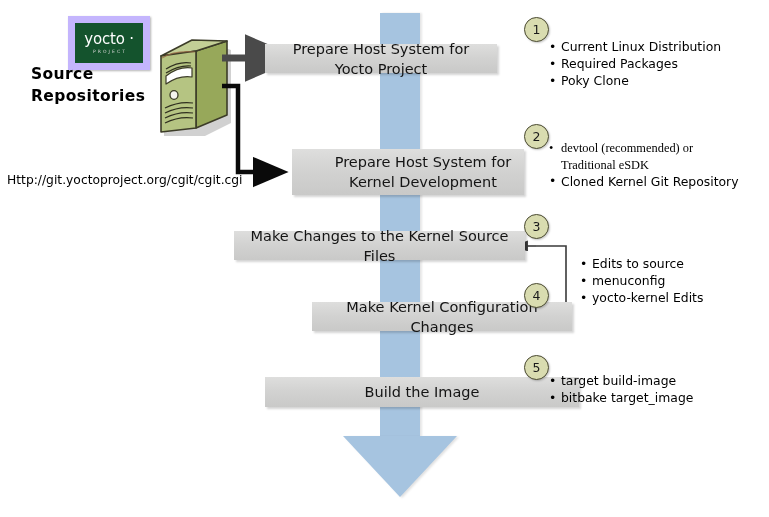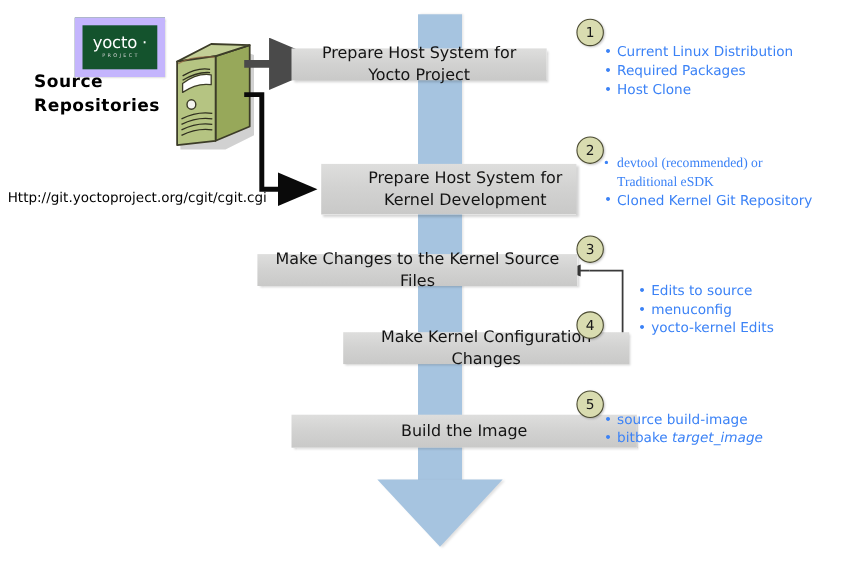--- a/index.html
+++ b/index.html
@@ -136,41 +136,41 @@
     color: #1a1a1a;
     box-sizing: border-box;
     box-shadow: 1px 1px 2px rgba(0,0,0,0.22);
   }
 
   
   .bullets {
     position: absolute;
     font-size: 12.4px;
     line-height: 16.5px;
-    color: #3b82f6;
+    color: #000000;
   }
   .bullets ul {
     margin: 0;
     padding: 0;
     list-style: none;
   }
   .bullets li {
     position: relative;
     padding-left: 12px;
     margin: 0 0 0.5px 0;
     white-space: nowrap;
   }
   .bullets li::before {
     content: "•";
     position: absolute;
     left: 0;
     top: -0.5px;
   }
   .bullets li.wrap { white-space: normal; font-family: Liberation Serif, serif; }
-  .ital { font-style: italic; }
+  .ital { }
 
   
   .connectors {
     position: absolute;
     left: 0;
     top: 0;
     width: 769px;
     height: 517px;
     pointer-events: none;
   }
@@ -242,21 +242,21 @@
     <path d="M536,246 L526,246" fill="none" stroke="#3a3a3a" stroke-width="1.6" marker-end="url(#ah-left)"></path>
     <path d="M536,317 L526,317" fill="none" stroke="#3a3a3a" stroke-width="1.6" marker-end="url(#ah-left)"></path>
   </svg>
 
   <div class="box" style="left:265px; top:44px; width:232px; height:29px;">Prepare Host System for Yocto Project</div>
   <div class="num-circle" style="left:524px; top:17px;">1</div>
   <div class="bullets" style="left:549px; top:39px;">
     <ul>
       <li>Current Linux Distribution</li>
       <li>Required Packages</li>
-      <li>Host Clone</li>
+      <li>Poky Clone</li>
     </ul>
   </div>
 
   <div class="box" style="left:292px; top:149px; width:232px; height:46px;padding-left:38px;">Prepare Host System for Kernel Development</div>
   <div class="num-circle" style="left:524px; top:124px;">2</div>
   <div class="bullets" style="left:549px; top:140px; width:180px;">
     <ul>
       <li class="wrap">devtool (recommended) or Traditional eSDK</li>
       <li>Cloned Kernel Git Repository</li>
     </ul>
@@ -273,18 +273,18 @@
       <li>Edits to source</li>
       <li>menuconfig</li>
       <li>yocto-kernel Edits</li>
     </ul>
   </div>
 
   <div class="box" style="left:265px; top:377px; width:314px; height:30px;">Build the Image</div>
   <div class="num-circle" style="left:524px; top:355px;">5</div>
   <div class="bullets" style="left:549px; top:373px;">
     <ul>
-      <li>source build-image</li>
+      <li>target build-image</li>
       <li><span>bitbake </span><span class="ital">target_image</span></li>
     </ul>
   </div>
 
 </div>
 
 </body></html>

